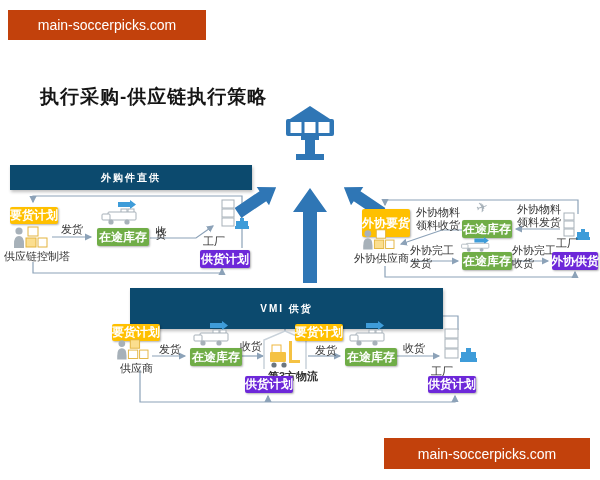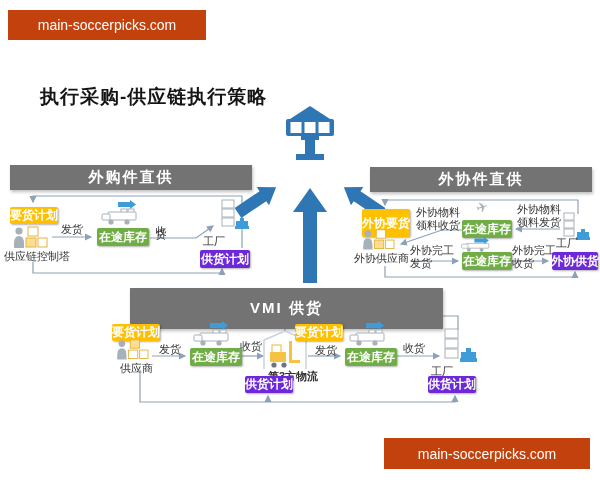--- a/index.html
+++ b/index.html
@@ -1,21 +1,21 @@
 <!DOCTYPE html>
 <html><head>
 <meta charset="utf-8">
 <style>
   html,body{margin:0;padding:0}
   #stage{position:relative;width:600px;height:480px;background:#ffffff;overflow:hidden;
          font-family:"Liberation Sans",sans-serif}
   .abs{position:absolute}
   .banner{background:#c2410c;color:#fff;font-size:14px;display:flex;align-items:center;
           justify-content:center;white-space:nowrap}
-  .hdr{background:#737373;color:#fff;font-weight:bold;font-size:15px;display:flex;
+  .hdr{background:#0c4a6e;color:#fff;font-weight:bold;font-size:10px;display:flex;
        align-items:center;justify-content:center;letter-spacing:2px;
        box-shadow:1px 2px 3px rgba(0,0,0,.25);white-space:nowrap}
   .tag{color:#fff;font-size:12px;font-weight:600;display:flex;align-items:center;
        justify-content:center;box-shadow:1px 1px 2px rgba(0,0,0,.3);border-radius:2px;
        white-space:nowrap}
   .y{background:#FFC000}.g{background:#70AD47}.b{background:#6d28d9}
   .lbl{font-size:11px;color:#333;white-space:nowrap}
   .lbl2{font-size:11px;color:#333;text-align:left;line-height:1.18;white-space:nowrap}
   .vtext{writing-mode:vertical-rl;letter-spacing:3px}
   #title{font-size:19px;font-weight:600;color:#151515;letter-spacing:1px;white-space:nowrap}
@@ -117,21 +117,20 @@
     <rect x="4" y="1" width="12" height="8" fill="#fff" stroke="#A7B1B9"></rect>
     <rect x="4" y="10" width="12" height="8" fill="#fff" stroke="#A7B1B9"></rect>
     <rect x="4" y="19" width="12" height="8" fill="#fff" stroke="#A7B1B9"></rect>
     <polygon points="18,27 18,22 22,22 22,19 26,19 26,22 30,22 30,27" fill="#3E9CD9"></polygon>
     <rect x="17" y="27" width="14" height="3" fill="#3E9CD9"></rect>
   </svg>
   <div class="abs lbl" style="left:203px;top:234px">工厂</div>
 
   <div class="abs tag b" style="left:200px;top:250px;width:50px;height:18px">供货计划</div>
 
-  <div class="abs hdr" style="left:370px;top:167px;width:222px;height:25px">外协件直供</div>
 
   <div class="abs tag y" style="left:362px;top:209px;width:48px;height:28px">外协要货</div>
 
   <svg class="abs" style="left:360px;top:227px" width="40" height="28" viewBox="0 0 40 30">
     <circle cx="7" cy="7" r="3.6" fill="#A7B1B9"></circle>
     <path d="M2,20 Q2,12 7,12 Q12,12 12,20 V24 H2 Z" fill="#A7B1B9"></path>
     <rect x="16" y="3" width="10" height="9" fill="#fff" stroke="#E3B33C"></rect>
     <rect x="14" y="14" width="10" height="9" fill="#FBDE8F" stroke="#E3B33C"></rect>
     <rect x="26" y="14" width="9" height="9" fill="#fff" stroke="#E3B33C"></rect>
   </svg>

